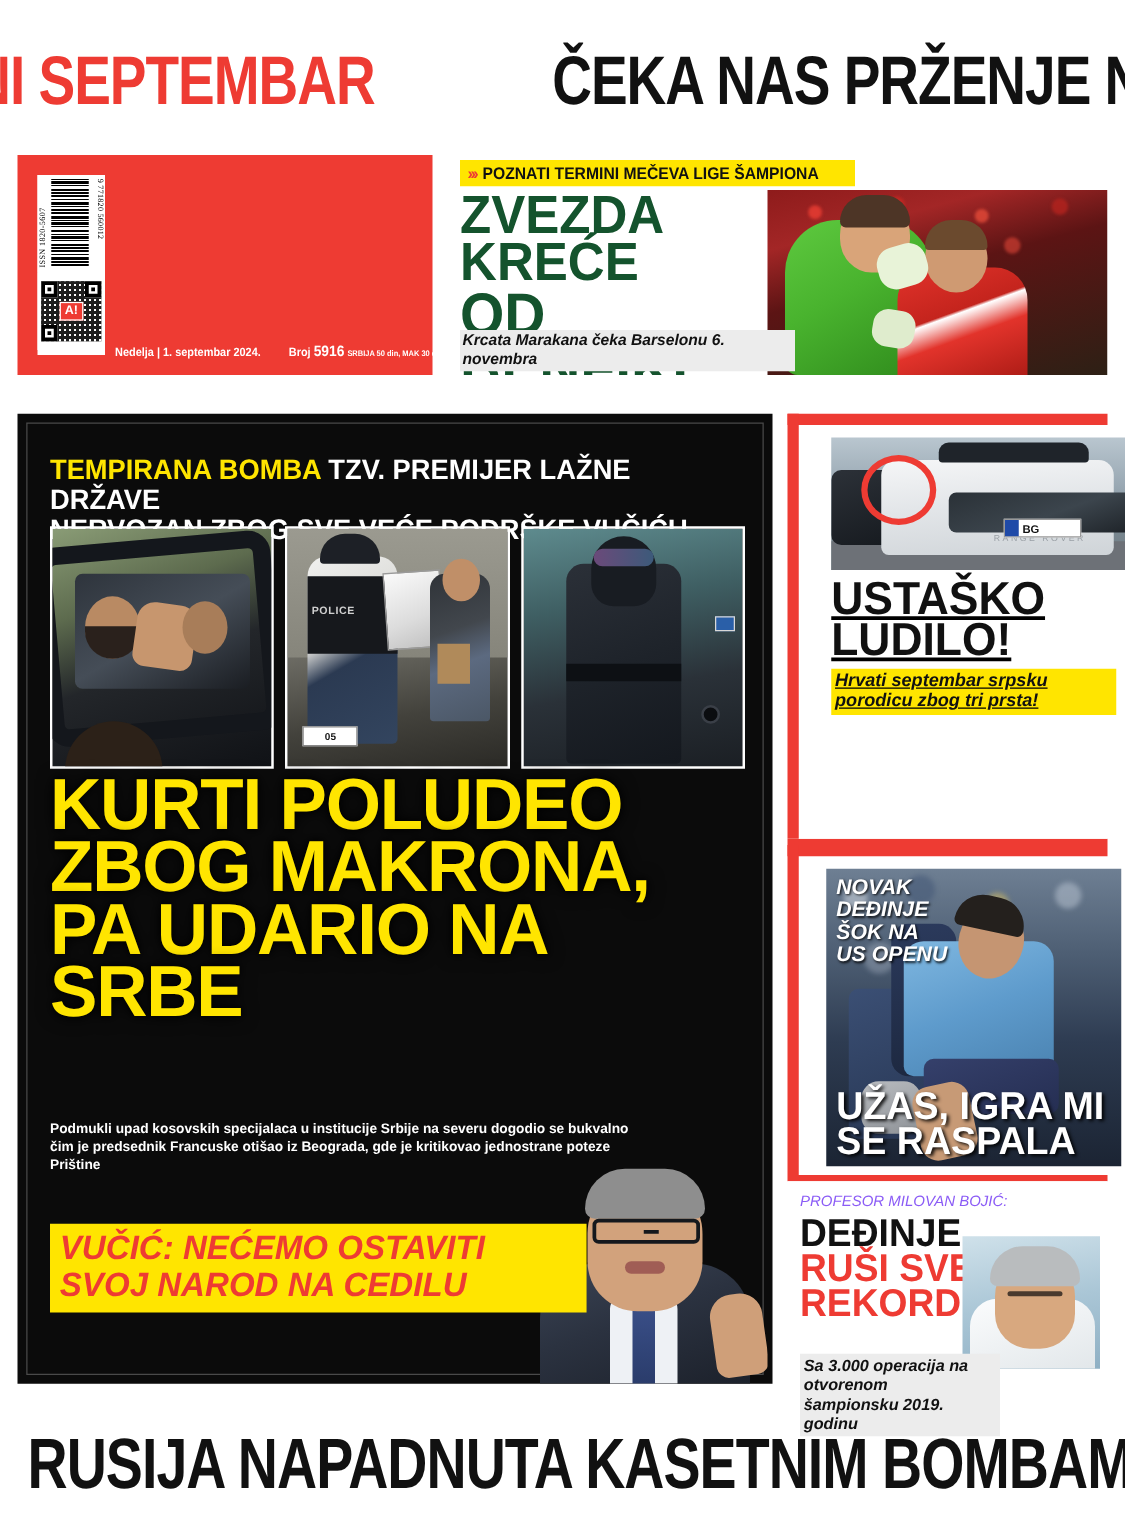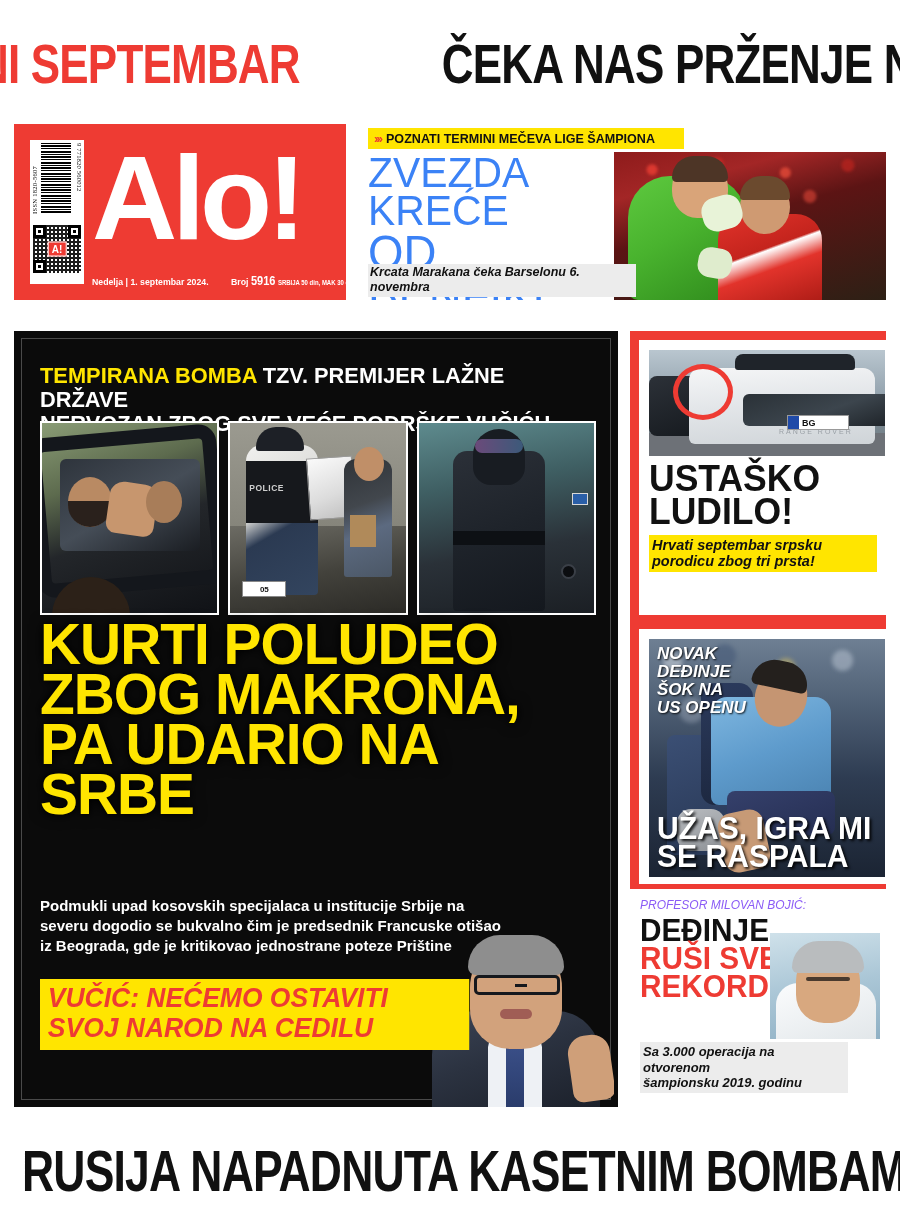--- a/index.html
+++ b/index.html
@@ -138,21 +138,21 @@
   .sp-player-head{position:absolute;left:22px;top:-34px;width:50px;height:54px;
     background:#cf9a72;border-radius:50%;}
   .sp-player-hair{position:absolute;left:22px;top:-38px;width:50px;height:24px;
     background:#6b4a2e;border-radius:26px 26px 4px 4px;}
   .sp-glove{position:absolute;left:88px;top:44px;width:40px;height:34px;
     background:#e8f3d8;border-radius:14px;transform:rotate(-16deg);}
   .sp-glove2{position:absolute;left:84px;top:96px;width:34px;height:30px;
     background:#dfeccd;border-radius:12px;transform:rotate(10deg);}
   .sport-head {
     position:absolute; left:10px; top:30px; width:250px;
-    font-weight:normal; color:#3b82f6; line-height:0.88;
+    font-weight:bold; color:#14532d; line-height:0.88;
   }
   .sh1 { font-size:43px; transform:scaleX(0.95); transform-origin:left; display:block; }
   .sh2 { font-size:48px; transform:scaleX(0.95); transform-origin:left; display:block; margin-top:2px; }
   .sport-sub {
     position:absolute; left:10px; top:140px; width:268px;
     font-size:12.5px; font-style:italic; font-weight:bold; color:#111;
     line-height:1.22; background:#ececec; padding:1px 2px;
   }
 
   
@@ -235,21 +235,21 @@
     position:absolute; left:26px; top:288px; width:560px;
     font-weight:bold; color:#FFE500; line-height:0.86;
     font-size:58px; letter-spacing:-1px;
     transform:scaleX(0.98); transform-origin:left;
     text-shadow:0 0 14px rgba(0,0,0,0.95), 0 0 6px rgba(0,0,0,1);
     z-index:3;
   }
   .ms-headline span { display:block; }
   .ms-body {
     position:absolute; left:26px; top:565px; width:475px;
-    color:#ffffff; font-weight:bold; font-size:15px; line-height:1.33;
+    color:#ffffff; font-weight:bold; font-size:11px; line-height:1.33;
     z-index:4;
   }
   .ms-quote {
     position:absolute; left:26px; top:648px; width:438px;
     background:#FFE500; color:#EE3B33;
     font-weight:bold; font-style:italic; font-size:27px; line-height:1.1;
     padding:5px 8px 7px 8px; z-index:5;
     transform:scaleX(0.98); transform-origin:left;
   }
   .ms-quote span{display:block;}
@@ -279,21 +279,21 @@
   
   .sidebar { position:absolute; left:630px; top:331px; width:256px; height:776px; }
   .sb-card { position:relative; background:#ffffff; }
   .sb-card.framed {
     border-left:9px solid #EE3B33; border-top:9px solid #EE3B33;
     border-right:0; border-bottom:0;
   }
   .sb-rule { height:5px; background:#EE3B33; width:100%; }
 
   
-  .c1 { height:284px; padding:10px 0 0 10px; }
+  .c1 { height:340px; padding:10px 0 0 26px;text-decoration:underline; }
   .c1-photo {
     width:236px; height:106px; position:relative; overflow:hidden;
     background:linear-gradient(180deg,#b9c6cf 0%,#98a7b2 38%,#7e8c95 60%,#6b7880 100%);
   }
   .c1-road{position:absolute;left:0;bottom:0;width:100%;height:22%;background:#6d7177;}
   .c1-car{position:absolute;left:40px;top:18px;width:186px;height:76px;
     background:linear-gradient(175deg,#f5f6f7 0%,#e3e6e9 45%,#cfd4d8 100%);
     border-radius:12px 12px 6px 6px;}
   .c1-window{position:absolute;left:54px;top:26px;width:150px;height:32px;
     background:linear-gradient(160deg,#2a3137 0%,#3c454d 55%,#1d2227 100%);
@@ -317,21 +317,21 @@
   }
   .c1-head span{display:block;}
   .c1-sub {
     margin-top:6px; width:228px; background:#FFE500;
     font-style:italic; font-weight:bold; font-size:14.5px; line-height:1.16;
     color:#111; padding:2px 3px;
   }
   .c1-sub span{display:block;}
 
   
-  .c2 { height:264px; padding:10px 0 0 10px; }
+  .c2 { height:264px; padding:10px 0 0 22px; }
   .c2-photo {
     width:236px; height:238px; position:relative; overflow:hidden;
     background:linear-gradient(180deg,#6e7f93 0%,#4e5f74 28%,#2e3c52 58%,#1b2433 100%);
   }
   .c2-crowd{position:absolute;inset:0;
     background-image:
       radial-gradient(circle at 10% 10%, rgba(220,225,232,.5) 0 9px, transparent 10px),
       radial-gradient(circle at 32% 7%, rgba(70,90,120,.6) 0 11px, transparent 12px),
       radial-gradient(circle at 58% 12%, rgba(230,200,90,.45) 0 9px, transparent 10px),
       radial-gradient(circle at 82% 9%, rgba(200,210,222,.45) 0 10px, transparent 11px),
@@ -388,21 +388,21 @@
   }
   .c3-coat{position:absolute;left:6px;bottom:0;width:100px;height:56px;
     background:linear-gradient(160deg,#fbfcfd,#e2e7ea);border-radius:22px 22px 0 0;}
   .c3-face{position:absolute;left:26px;top:16px;width:64px;height:74px;
     background:#d8a87f;border-radius:32px 32px 28px 28px;}
   .c3-hair{position:absolute;left:22px;top:8px;width:72px;height:32px;
     background:#b9bcbe;border-radius:36px 36px 8px 8px;}
   .c3-eyes{position:absolute;left:36px;top:44px;width:44px;height:4px;
     background:#4a3a2e;border-radius:2px;}
   .c3-sub {
-    position:absolute; left:10px; bottom:8px; width:208px;
+    position:absolute; left:10px; bottom:8px; width:160px;
     background:#ececec; font-style:italic; font-weight:bold;
     font-size:13px; line-height:1.2; color:#111; padding:2px 3px;
   }
   .c3-sub span{display:block;}
 
   
   .bottom-banner {
     position:absolute; left:0; bottom:18px; width:900px; height:74px;
     display:flex; align-items:center; padding-left:22px; gap:14px;
   }
@@ -437,21 +437,20 @@
       <div class="qr-wrap">
         <div class="qr">
           <div class="qr-noise"></div>
           <div class="qr-eye tl"></div>
           <div class="qr-eye tr"></div>
           <div class="qr-eye bl"></div>
           <div class="qr-logo">A!</div>
         </div>
       </div>
     </div>
-    <div class="alo-logo">Alo!</div>
     <div class="mast-meta">
       <span class="mm-date">Nedelja | 1. septembar 2024.</span>
       <span class="mm-broj">
         <span>Broj</span>
         <b>5916</b>
         <span class="mm-price">SRBIJA 50 din, MAK 30 den, CG 1 €, BIH 0.50 KM</span>
       </span>
     </div>
   </div>
 

